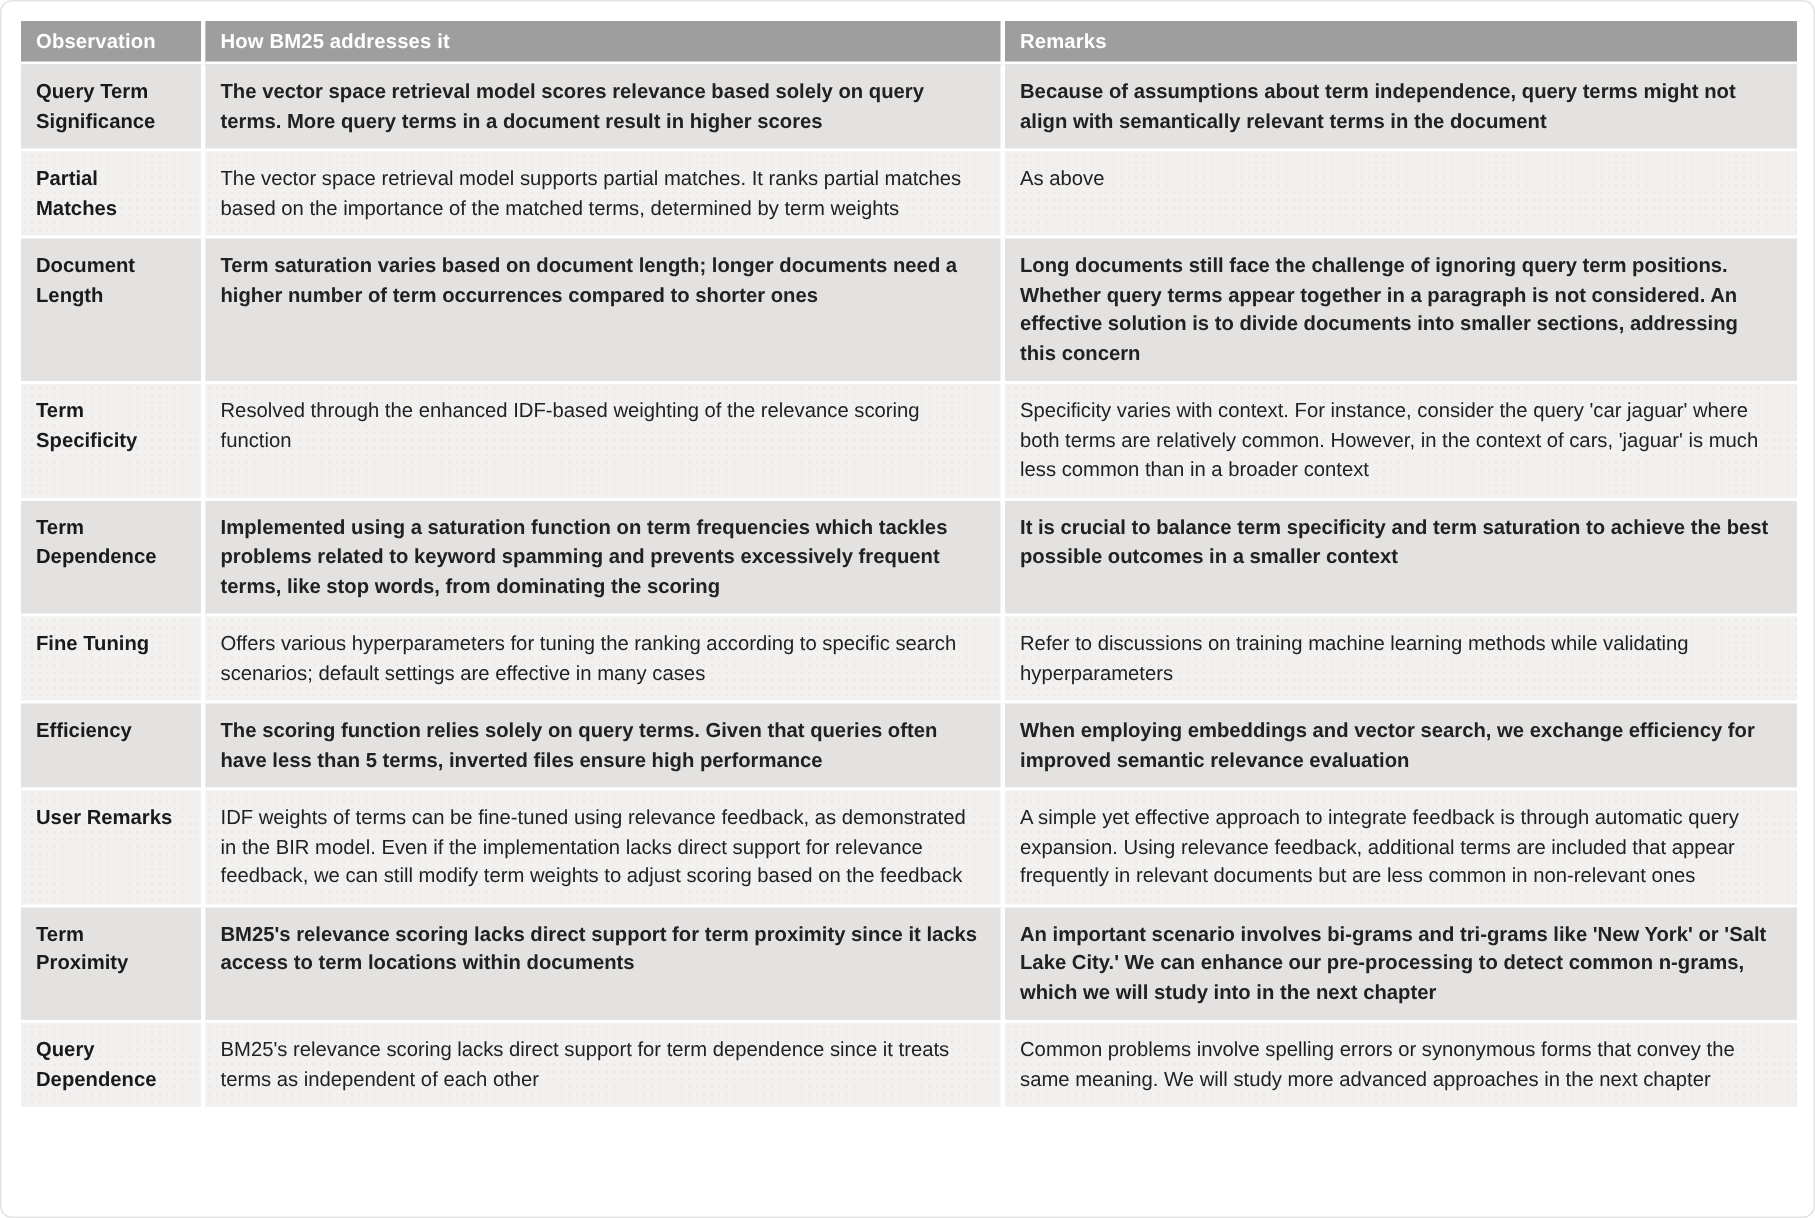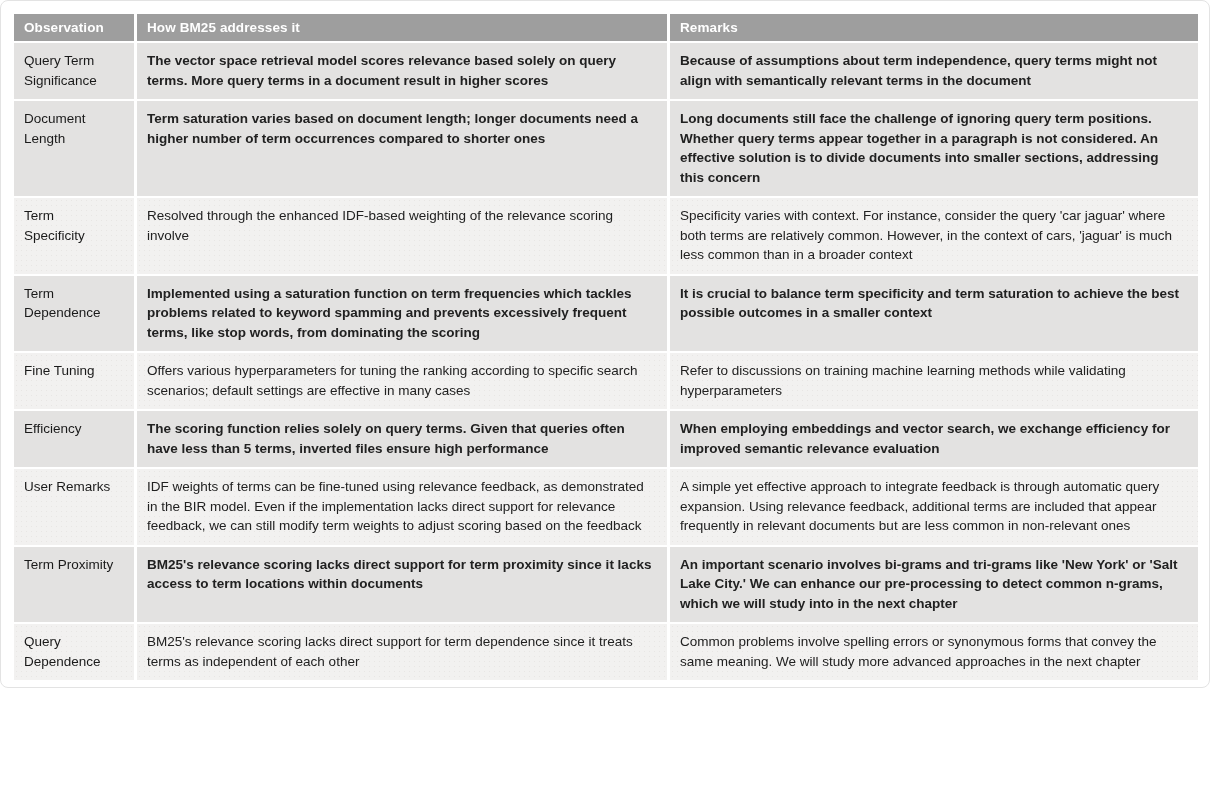--- a/index.html
+++ b/index.html
@@ -1,19 +1,19 @@
 <!DOCTYPE html>
 <html><head>
 <meta charset="utf-8">
 <style>
   html, body { margin: 0; padding: 0; background: #ffffff; }
   body { font-family: "Liberation Sans", sans-serif; }
   .page {
     width: 1210px;
-    height: 688px;
+    height: 812px;
     box-sizing: border-box;
     background: #ffffff;
     border: 1px solid #e3e3e3;
     border-radius: 8px;
     padding: 13px;
     overflow: hidden;
   }
   table.bm25 {
     border-collapse: separate;
     border-spacing: 0;
@@ -36,21 +36,21 @@
     padding: 6px 10px 6px 10px;
     letter-spacing: 0.1px;
   }
   table.bm25 td {
     font-size: 13.5px;
     line-height: 19.5px;
     color: #212121;
     padding: 8px 12px 9px 10px;
   }
   table.bm25 td.obs {
-    font-weight: normal;
+    font-weight: bold;
     color: #1a1a1a;
     padding-right: 16px;
   }
   tr.odd td {
     background-color: #e3e2e1;
     font-weight: bold;
   }
   tr.even td {
     background-color: #f2f1f0;
     background-image: radial-gradient(circle, #e8e6e4 0.9px, transparent 0.9px);
@@ -73,28 +73,33 @@
         <th>How BM25 addresses it</th>
         <th>Remarks</th>
       </tr>
     </thead>
     <tbody>
       <tr class="odd">
         <td class="obs">Query Term Significance</td>
         <td>The vector space retrieval model scores relevance based solely on query terms. More query terms in a document result in higher scores</td>
         <td>Because of assumptions about term independence, query terms might not align with semantically relevant terms in the document</td>
       </tr>
+      <tr class="even">
+        <td class="obs">Partial Matches</td>
+        <td>The vector space retrieval model supports partial matches. It ranks partial matches based on the importance of the matched terms, determined by term weights</td>
+        <td>As above</td>
+      </tr>
       <tr class="odd">
         <td class="obs">Document Length</td>
         <td>Term saturation varies based on document length; longer documents need a higher number of term occurrences compared to shorter ones</td>
         <td>Long documents still face the challenge of ignoring query term positions. Whether query terms appear together in a paragraph is not considered. An effective solution is to divide documents into smaller sections, addressing this concern</td>
       </tr>
       <tr class="even">
         <td class="obs">Term Specificity</td>
-        <td>Resolved through the enhanced IDF-based weighting of the relevance scoring involve</td>
+        <td>Resolved through the enhanced IDF-based weighting of the relevance scoring function</td>
         <td>Specificity varies with context. For instance, consider the query 'car jaguar' where both terms are relatively common. However, in the context of cars, 'jaguar' is much less common than in a broader context</td>
       </tr>
       <tr class="odd">
         <td class="obs">Term Dependence</td>
         <td>Implemented using a saturation function on term frequencies which tackles problems related to keyword spamming and prevents excessively frequent terms, like stop words, from dominating the scoring</td>
         <td>It is crucial to balance term specificity and term saturation to achieve the best possible outcomes in a smaller context</td>
       </tr>
       <tr class="even">
         <td class="obs">Fine Tuning</td>
         <td>Offers various hyperparameters for tuning the ranking according to specific search scenarios; default settings are effective in many cases</td>

